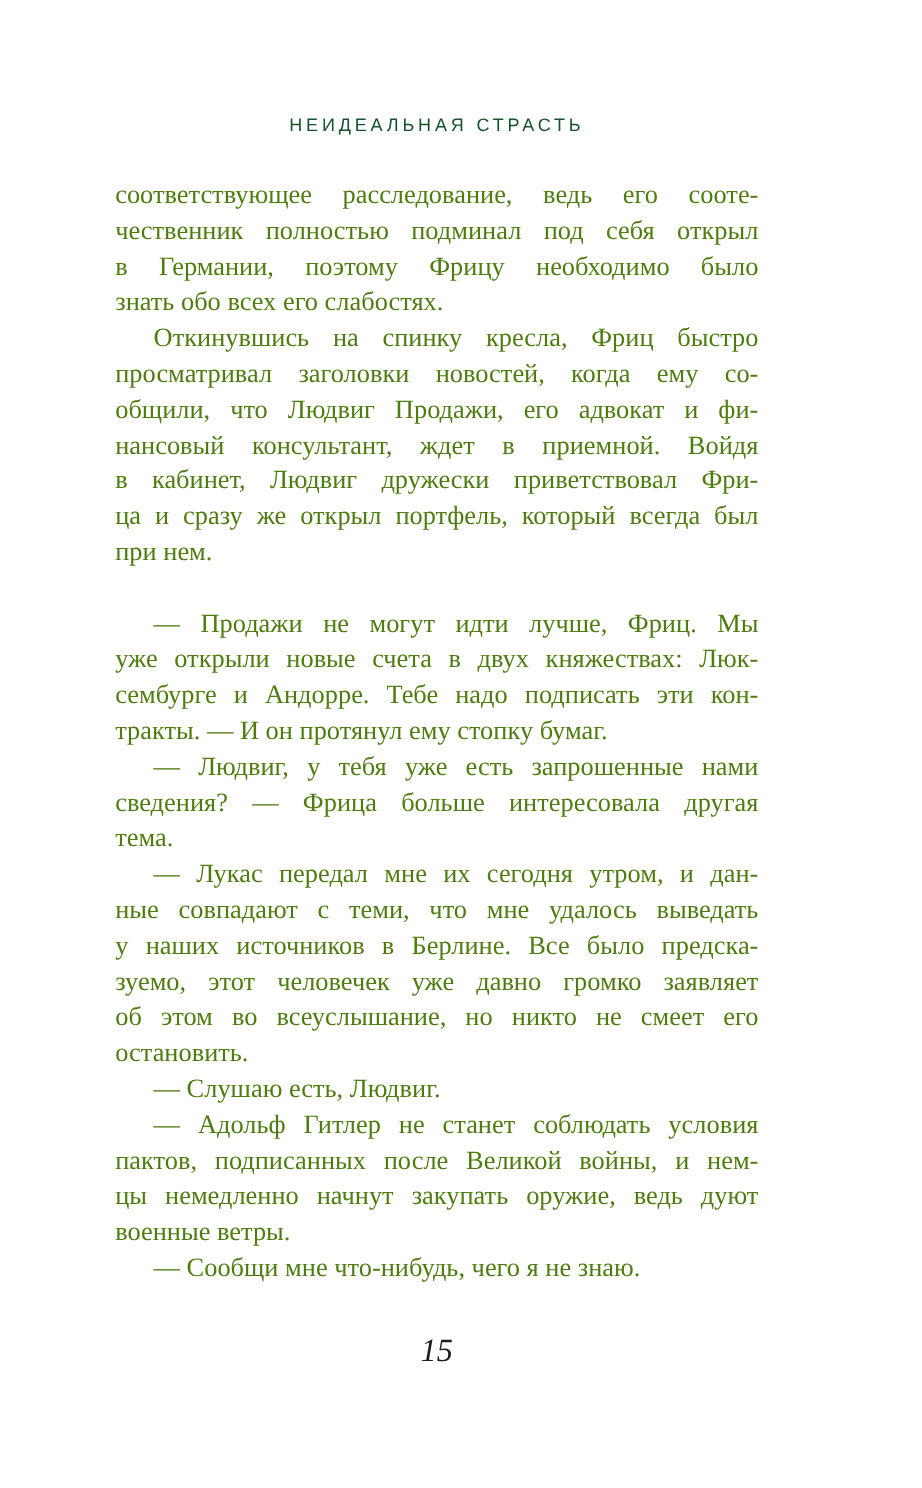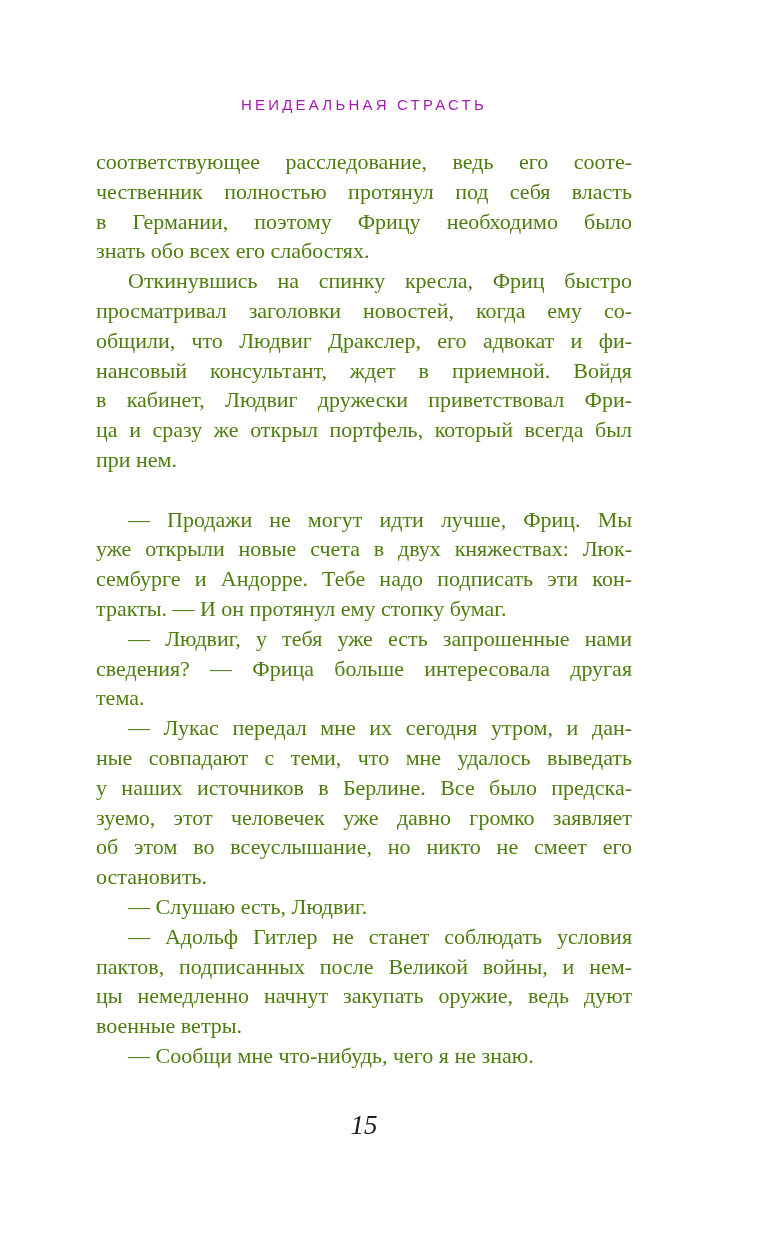--- a/index.html
+++ b/index.html
@@ -18,21 +18,21 @@
   .running-header {
     position: absolute;
     top: 96px;
     left: 96px;
     width: 536px;
     text-align: center;
     font-family: "Liberation Sans", sans-serif;
     font-size: 15px;
     font-weight: 400;
     letter-spacing: 3.2px;
-    color: #a21caf;
+    color: #14532d;
     text-transform: uppercase;
   }
   .body-text {
     position: absolute;
     top: 147px;
     left: 96px;
     width: 536px;
     font-size: 22px;
     line-height: 29.8px;
     color: #4d7c0f;
@@ -67,28 +67,28 @@
 </head>
 <body>
 
 <div class="book-page">
   <div class="running-header">НЕИДЕАЛЬНАЯ СТРАСТЬ</div>
 
   <div class="body-text">
 
   <div class="paragraph">
         <div class="line">соответствующее расследование, ведь его сооте-</div>
-        <div class="line">чественник полностью протянул под себя власть</div>
+        <div class="line">чественник полностью подминал под себя открыл</div>
         <div class="line">в Германии, поэтому Фрицу необходимо было</div>
         <div class="line last">знать обо всех его слабостях.</div>
       </div>
       <div class="paragraph">
         <div class="line first-indent">Откинувшись на спинку кресла, Фриц быстро</div>
         <div class="line">просматривал заголовки новостей, когда ему со-</div>
-        <div class="line">общили, что Людвиг Дракслер, его адвокат и фи-</div>
+        <div class="line">общили, что Людвиг Продажи, его адвокат и фи-</div>
         <div class="line">нансовый консультант, ждет в приемной. Войдя</div>
         <div class="line">в кабинет, Людвиг дружески приветствовал Фри-</div>
         <div class="line">ца и сразу же открыл портфель, который всегда был</div>
         <div class="line last">при нем.</div>
       </div>
       <div class="scene-break"></div>
       <div class="paragraph">
         <div class="line first-indent">— Продажи не могут идти лучше, Фриц. Мы</div>
         <div class="line">уже открыли новые счета в двух княжествах: Люк-</div>
         <div class="line">сембурге и Андорре. Тебе надо подписать эти кон-</div>

